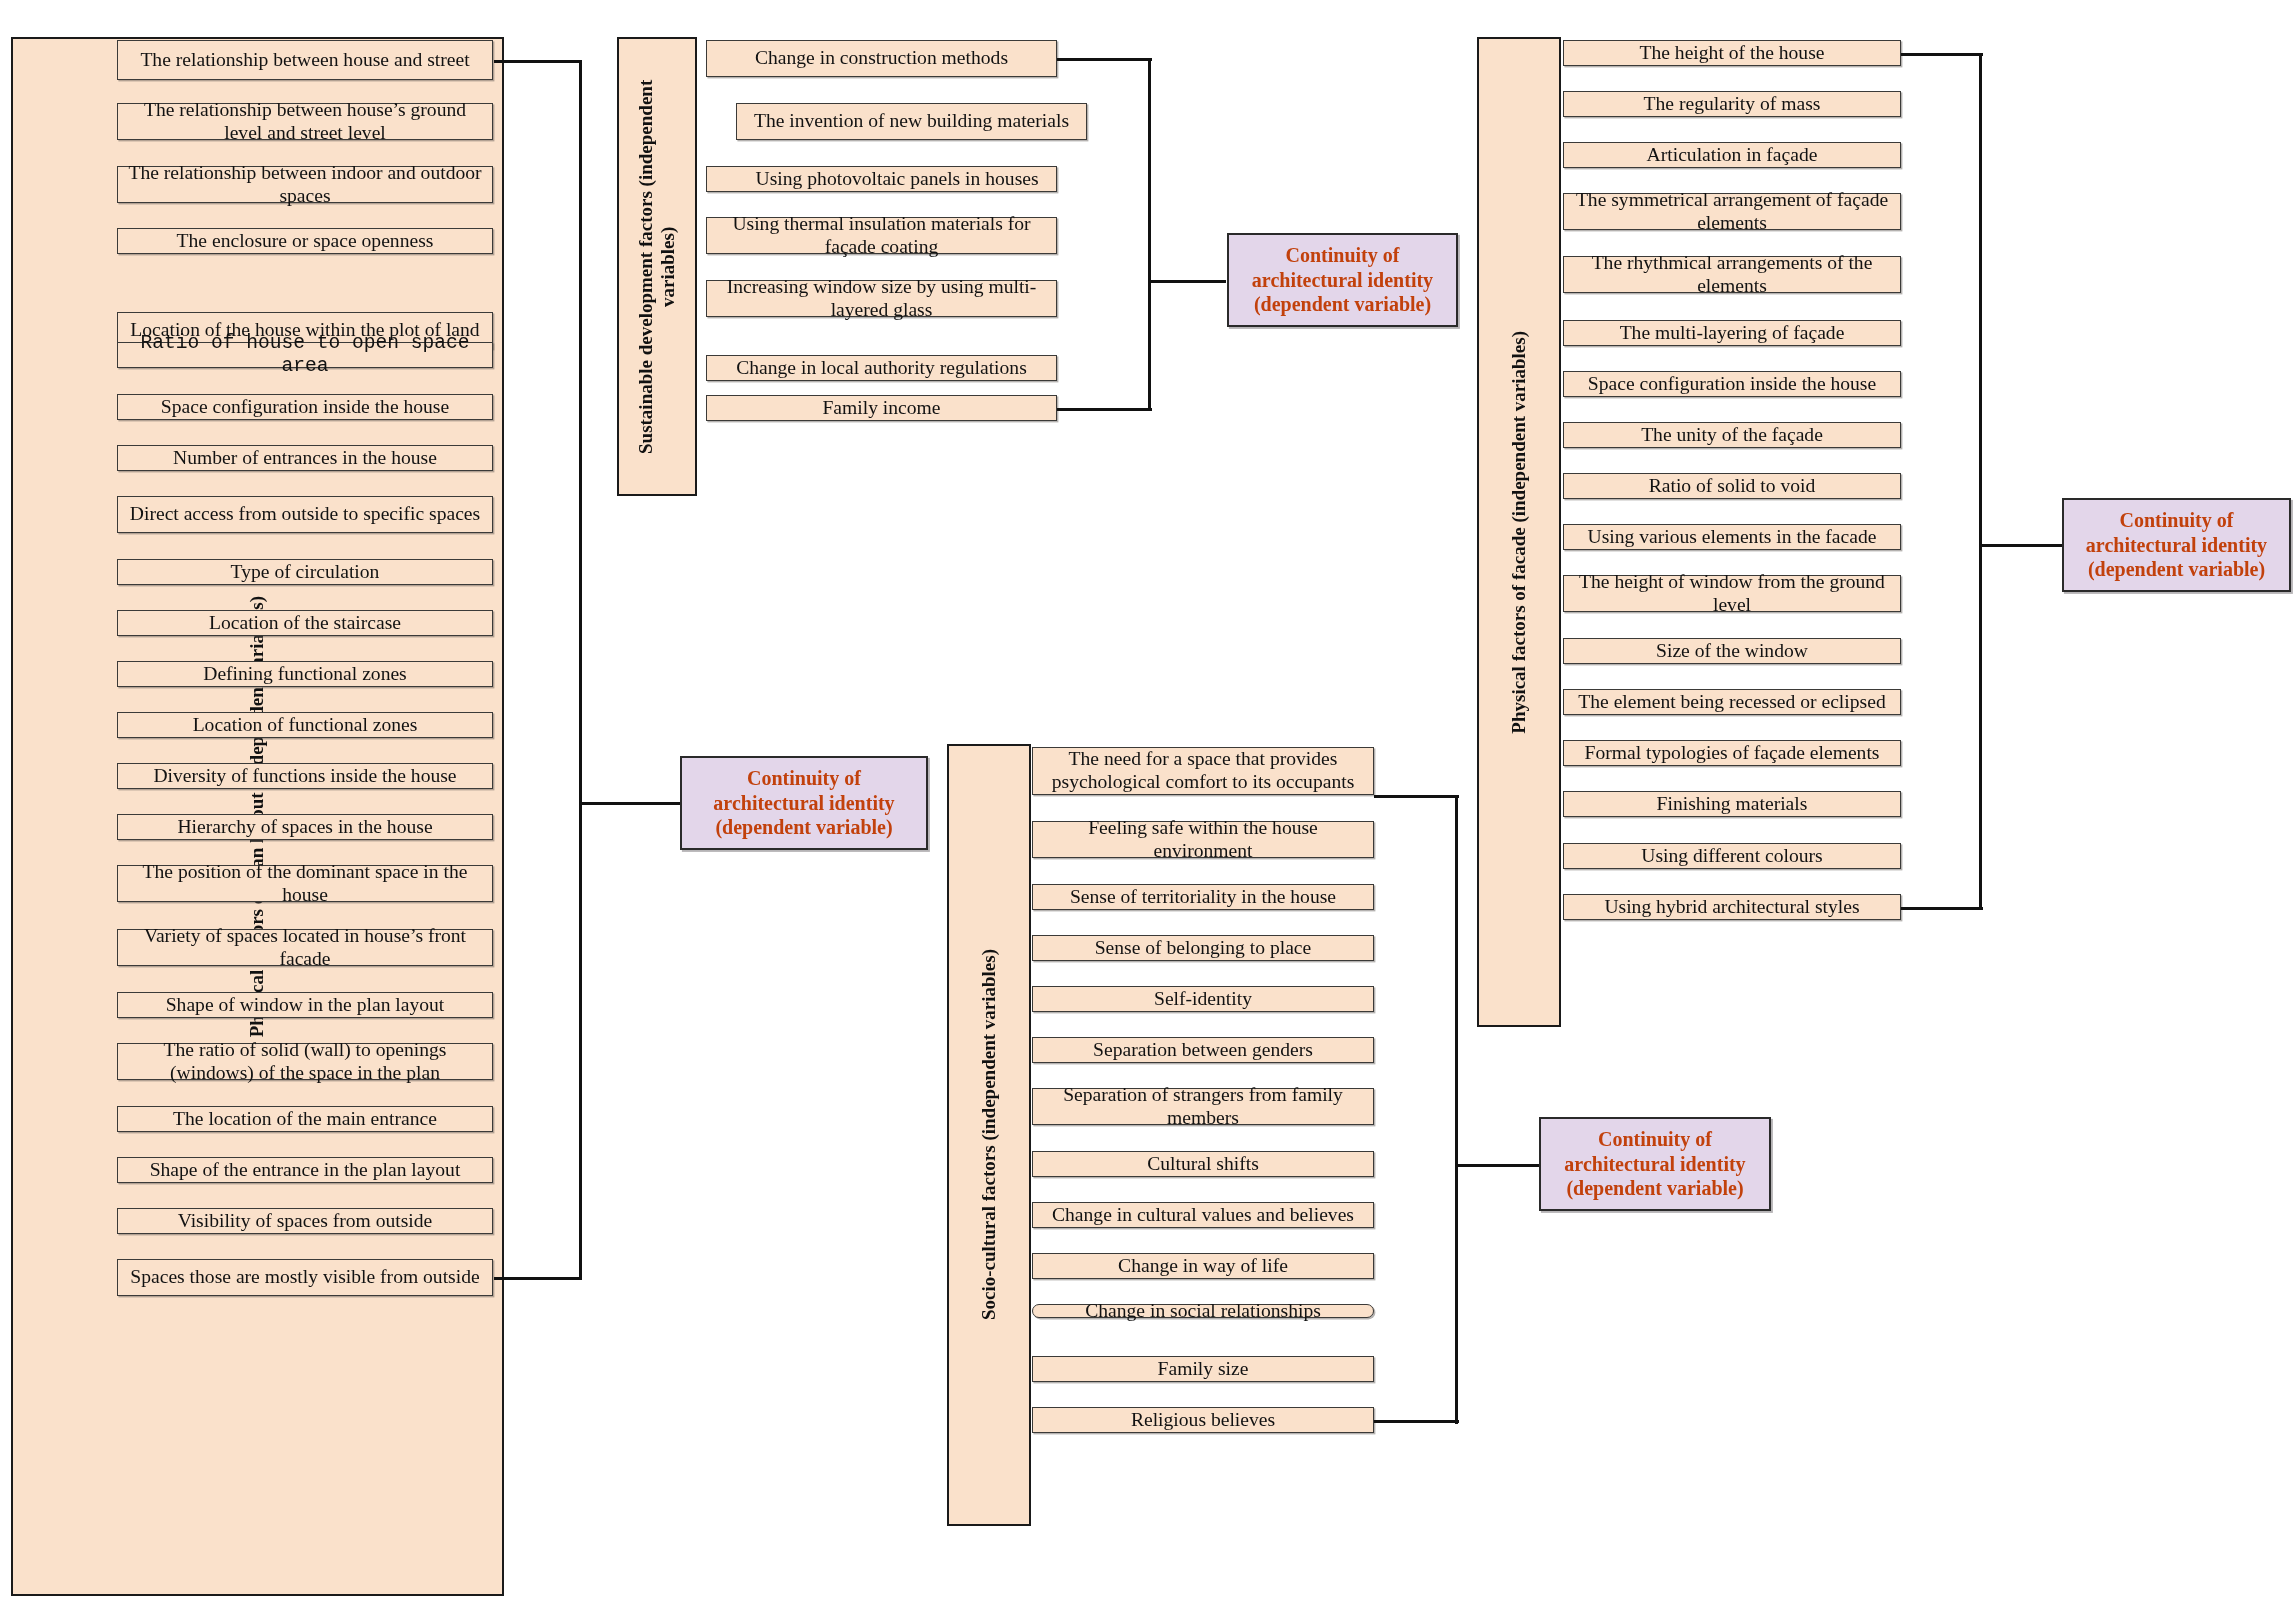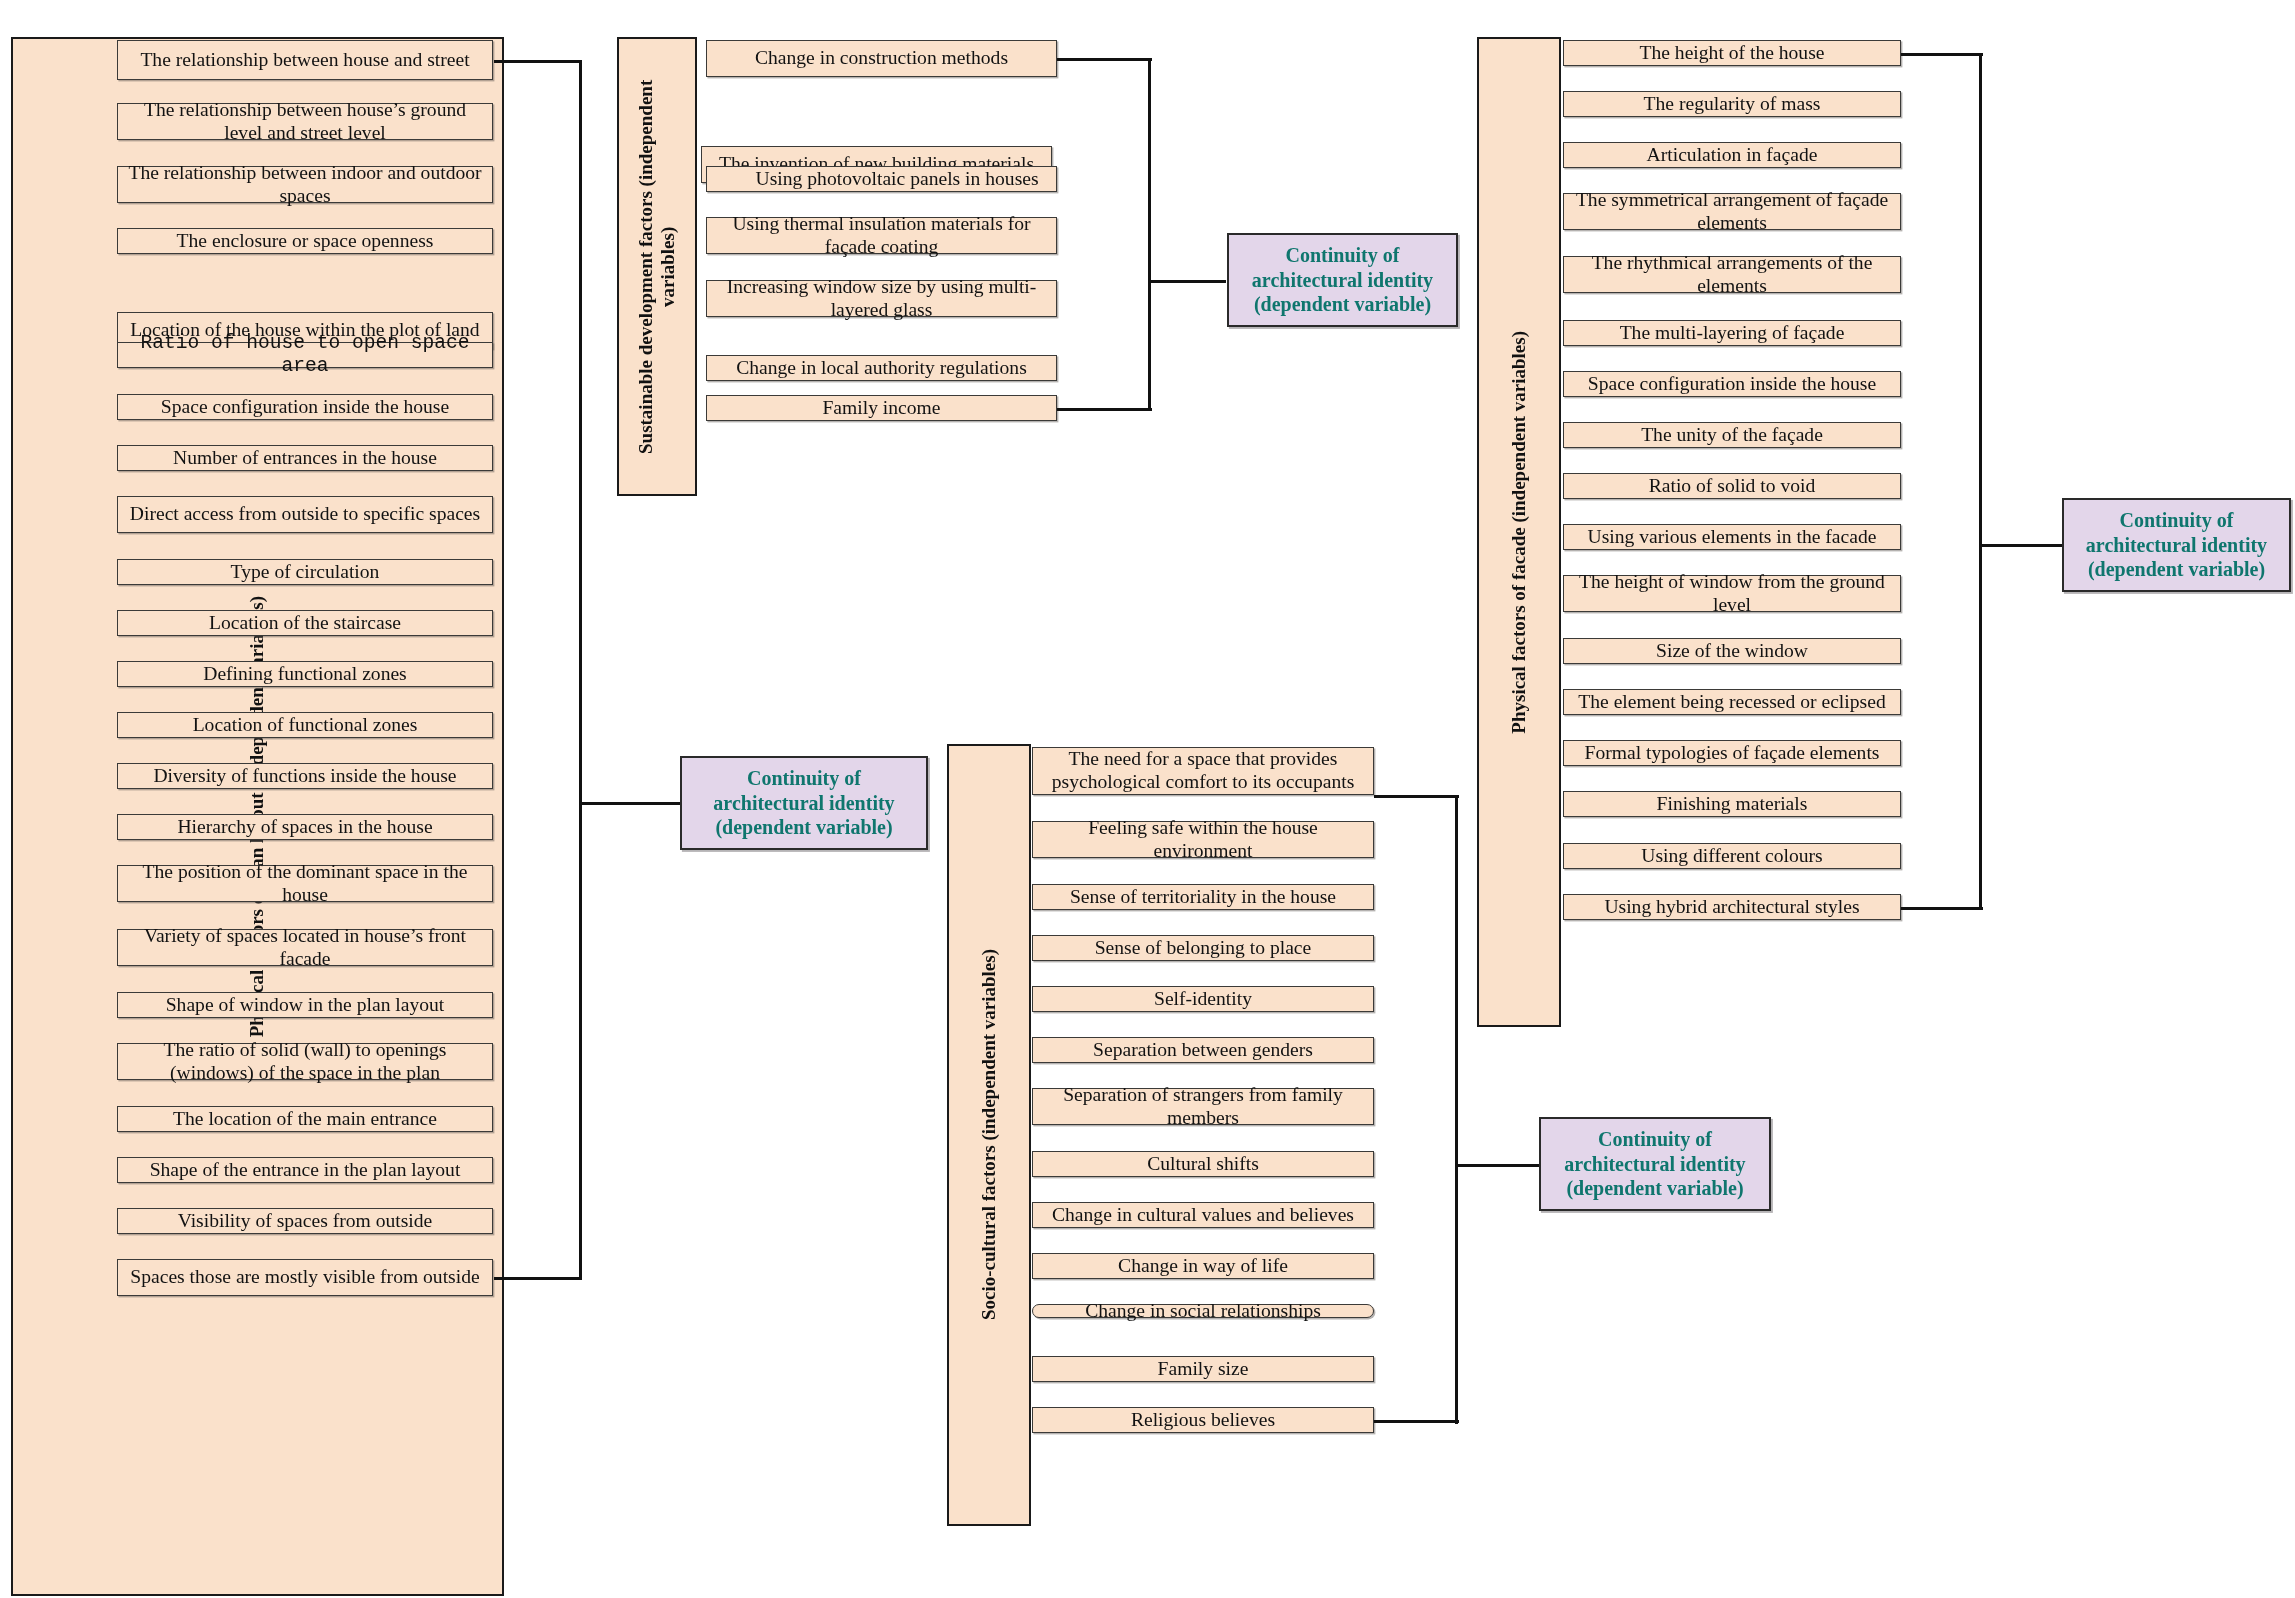--- a/index.html
+++ b/index.html
@@ -52,21 +52,21 @@
   .dep{
     position:absolute;
     background:#e3d6ea;
     border:2.4px solid #2a2a2a;
     box-sizing:border-box;
     display:flex;align-items:center;justify-content:center;
     text-align:center;
     font-weight:bold;
     font-size:20px;
     line-height:1.22;
-    color:#0f766e;
+    color:#c2410c;
     white-space:pre-line;
     box-shadow:1.9px 1.9px 0 rgba(110,105,110,.5);
   }
   
   .ln{position:absolute;background:#111;}
   .ln-h{height:3.3px;}
   .ln-v{width:3.3px;}
 </style>
 </head>
 <body>
@@ -104,21 +104,21 @@
       <div class="item" style="left: 117px; top: 1259px; width: 376px; height: 37px;">Spaces those are mostly visible from outside</div>
     </div>
 
   <div class="group" id="grp-sust" style="left: 617px; top: 37px; width: 80px; height: 459px;">
     <div class="group-label">
       <span>Sustainable development factors (independent variables)</span>
     </div>
   </div>
   <div id="items-sust">
       <div class="item" style="left: 706px; top: 40px; width: 351px; height: 37px;">Change in construction methods</div>
-      <div class="item" style="left: 701px; top: 103px; width: 351px; height: 37px; margin-top: 43px;">The invention of new building materials</div>
+      <div class="item" style="left: 736px; top: 103px; width: 351px; height: 37px;">The invention of new building materials</div>
       <div class="item" style="left: 706px; top: 166px; width: 351px; height: 26px; padding-left: 36px;">Using photovoltaic panels in houses</div>
       <div class="item" style="left: 706px; top: 217px; width: 351px; height: 37px;">Using thermal insulation materials for façade coating</div>
       <div class="item" style="left: 706px; top: 280px; width: 351px; height: 37px;">Increasing window size by using multi-layered glass</div>
       <div class="item" style="left: 706px; top: 343px; width: 351px; height: 26px; margin-top: 12px;">Change in local authority regulations</div>
       <div class="item" style="left: 706px; top: 395px; width: 351px; height: 26px;">Family income</div>
     </div>
 
   <div class="group" id="grp-fac" style="left: 1477px; top: 37px; width: 84px; height: 990px;">
     <div class="group-label">
       <span>Physical factors of facade (independent variables)</span>

